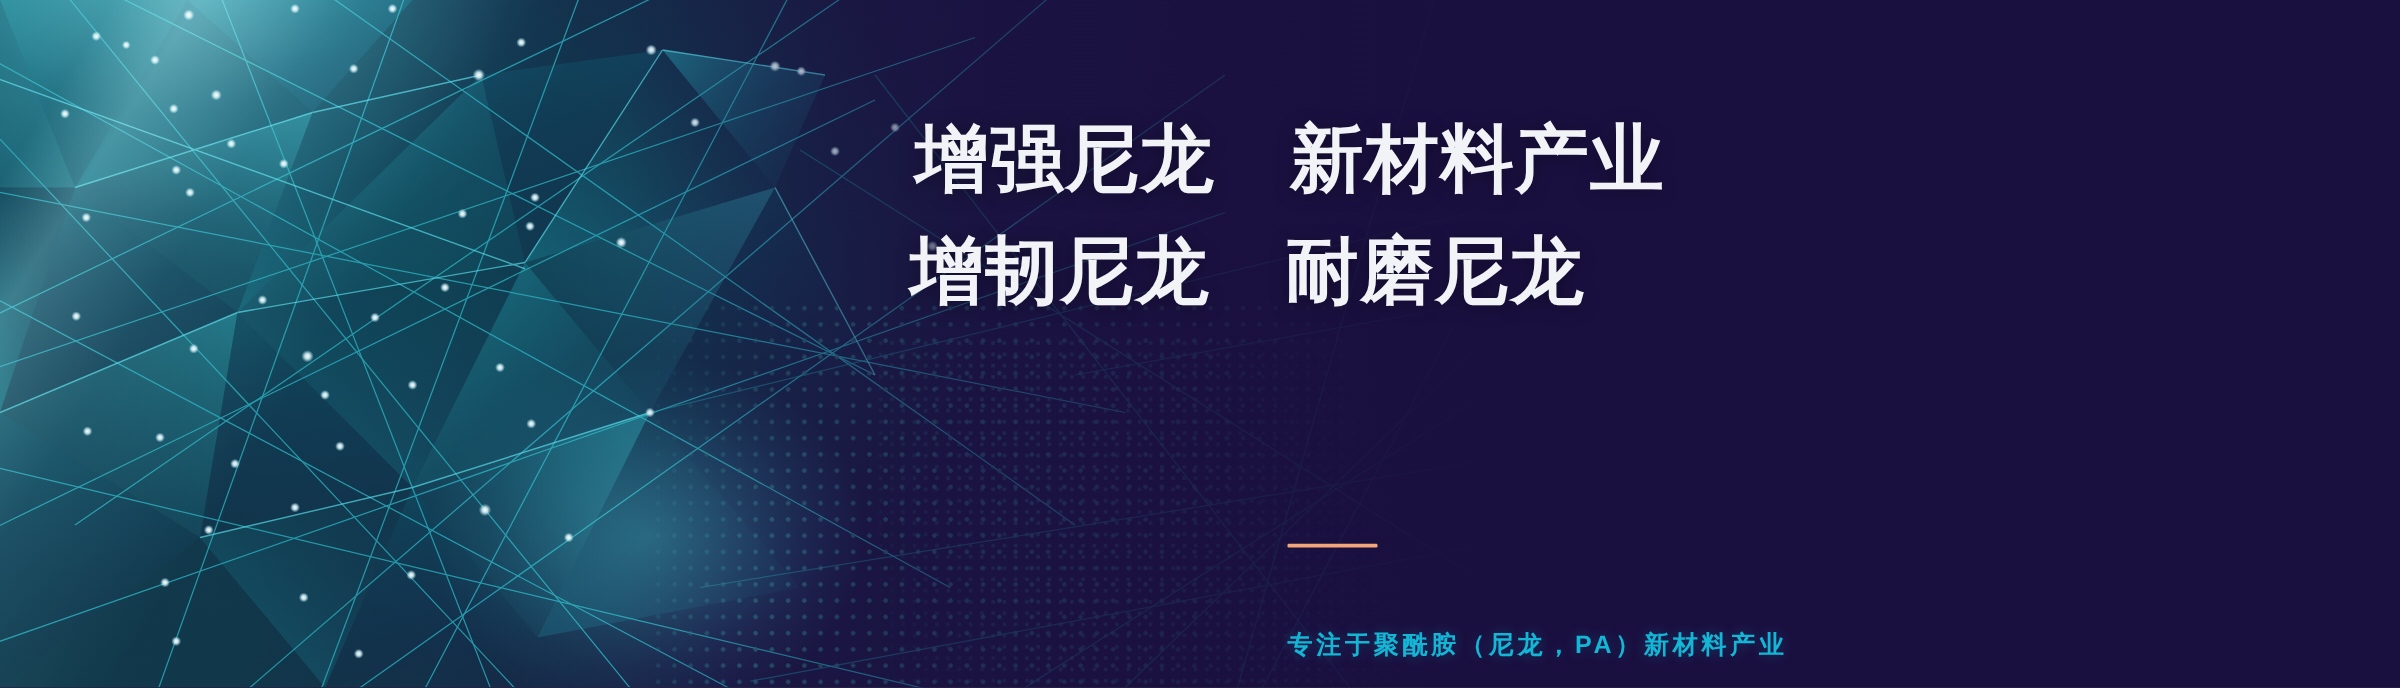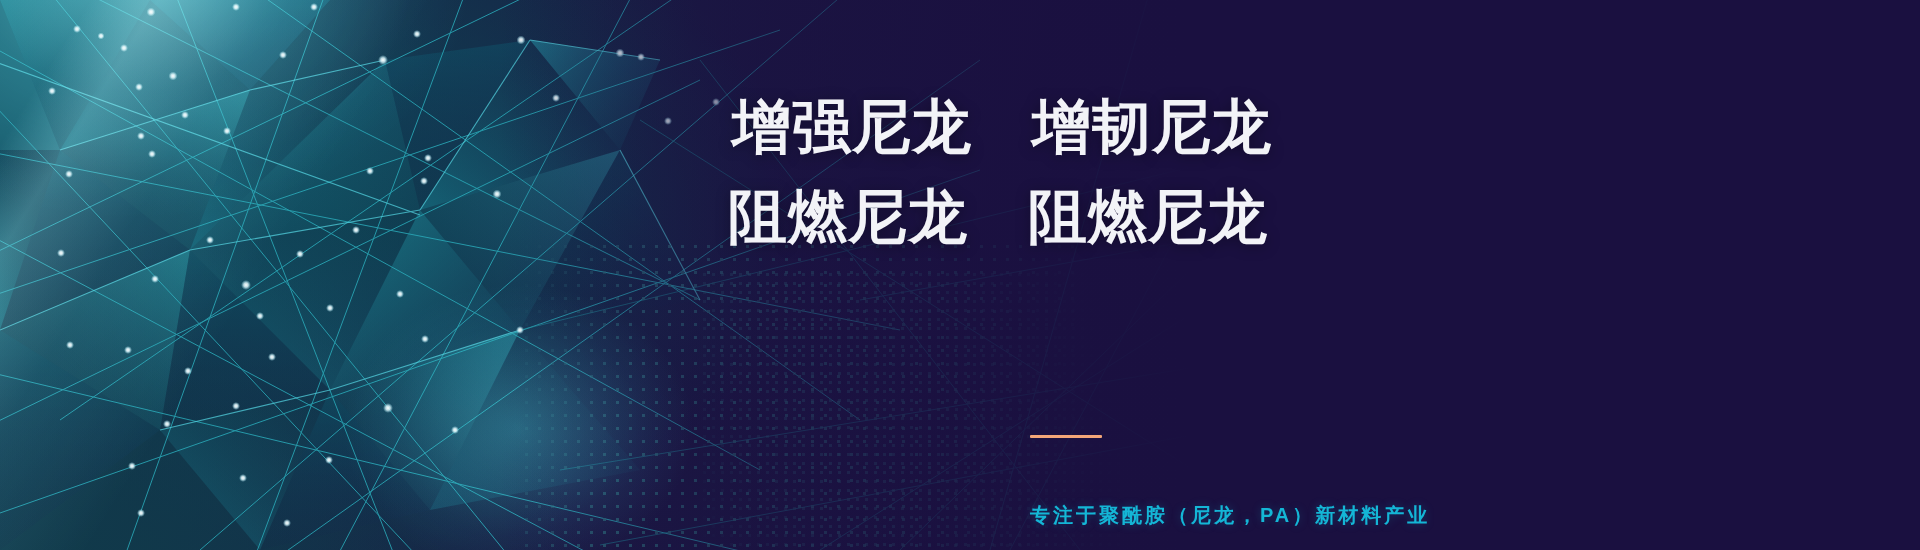--- a/index.html
+++ b/index.html
@@ -260,19 +260,19 @@
   </svg>
 
   <div class="layer" id="halftone"></div>
   <div class="layer" id="halftone2"></div>
   <div class="layer" id="right-fade"></div>
   <div class="layer" id="topleft-glow"></div>
   <div class="layer" id="beam"></div>
   <div class="layer" id="mid-glow"></div>
 
   <div id="content">
-    <div class="headline" id="headline-1">增强尼龙　增韧尼龙</div>
-    <div class="headline" id="headline-2">阻燃尼龙　阻燃尼龙</div>
+    <div class="headline" id="headline-1">增强尼龙　新材料产业</div>
+    <div class="headline" id="headline-2">增韧尼龙　耐磨尼龙</div>
     <div id="divider"></div>
     <div id="subtitle">专注于聚酰胺（尼龙，PA）新材料产业</div>
   </div>
 
 </div>
 
 </body></html>

